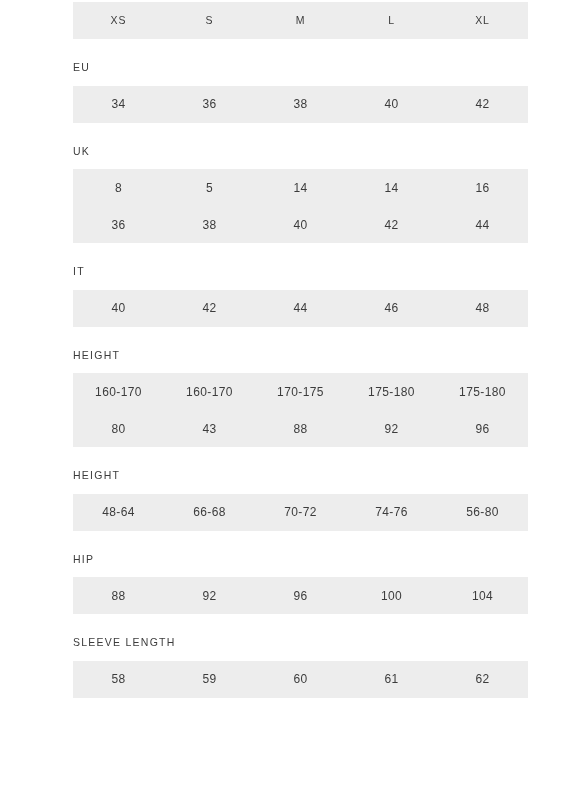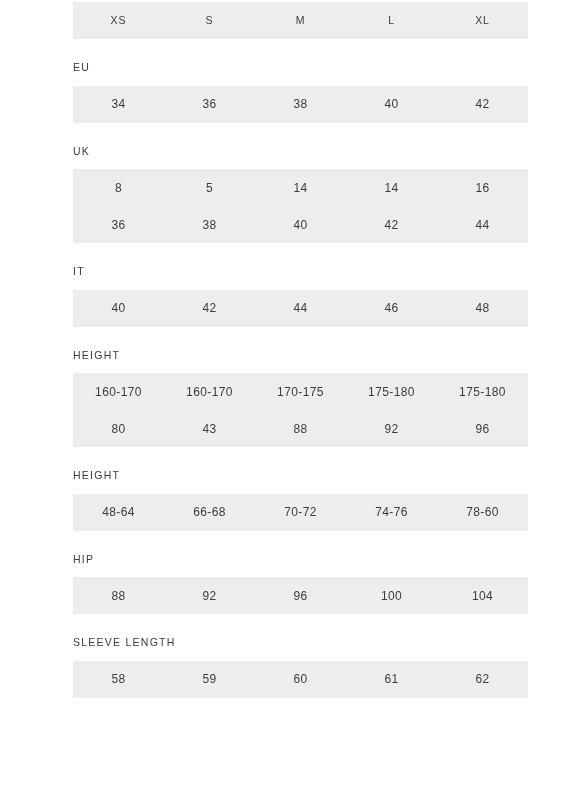--- a/index.html
+++ b/index.html
@@ -148,21 +148,21 @@
     </div>
   </div>
 
   <div class="section">
     <div class="row-label">HEIGHT</div>
     <div class="band">
       <div class="cell">48-64</div>
       <div class="cell">66-68</div>
       <div class="cell">70-72</div>
       <div class="cell">74-76</div>
-      <div class="cell">78-60</div>
+      <div class="cell">56-80</div>
     </div>
   </div>
 
   <div class="section">
     <div class="row-label">HIP</div>
     <div class="band">
       <div class="cell">88</div>
       <div class="cell">92</div>
       <div class="cell">96</div>
       <div class="cell">100</div>

